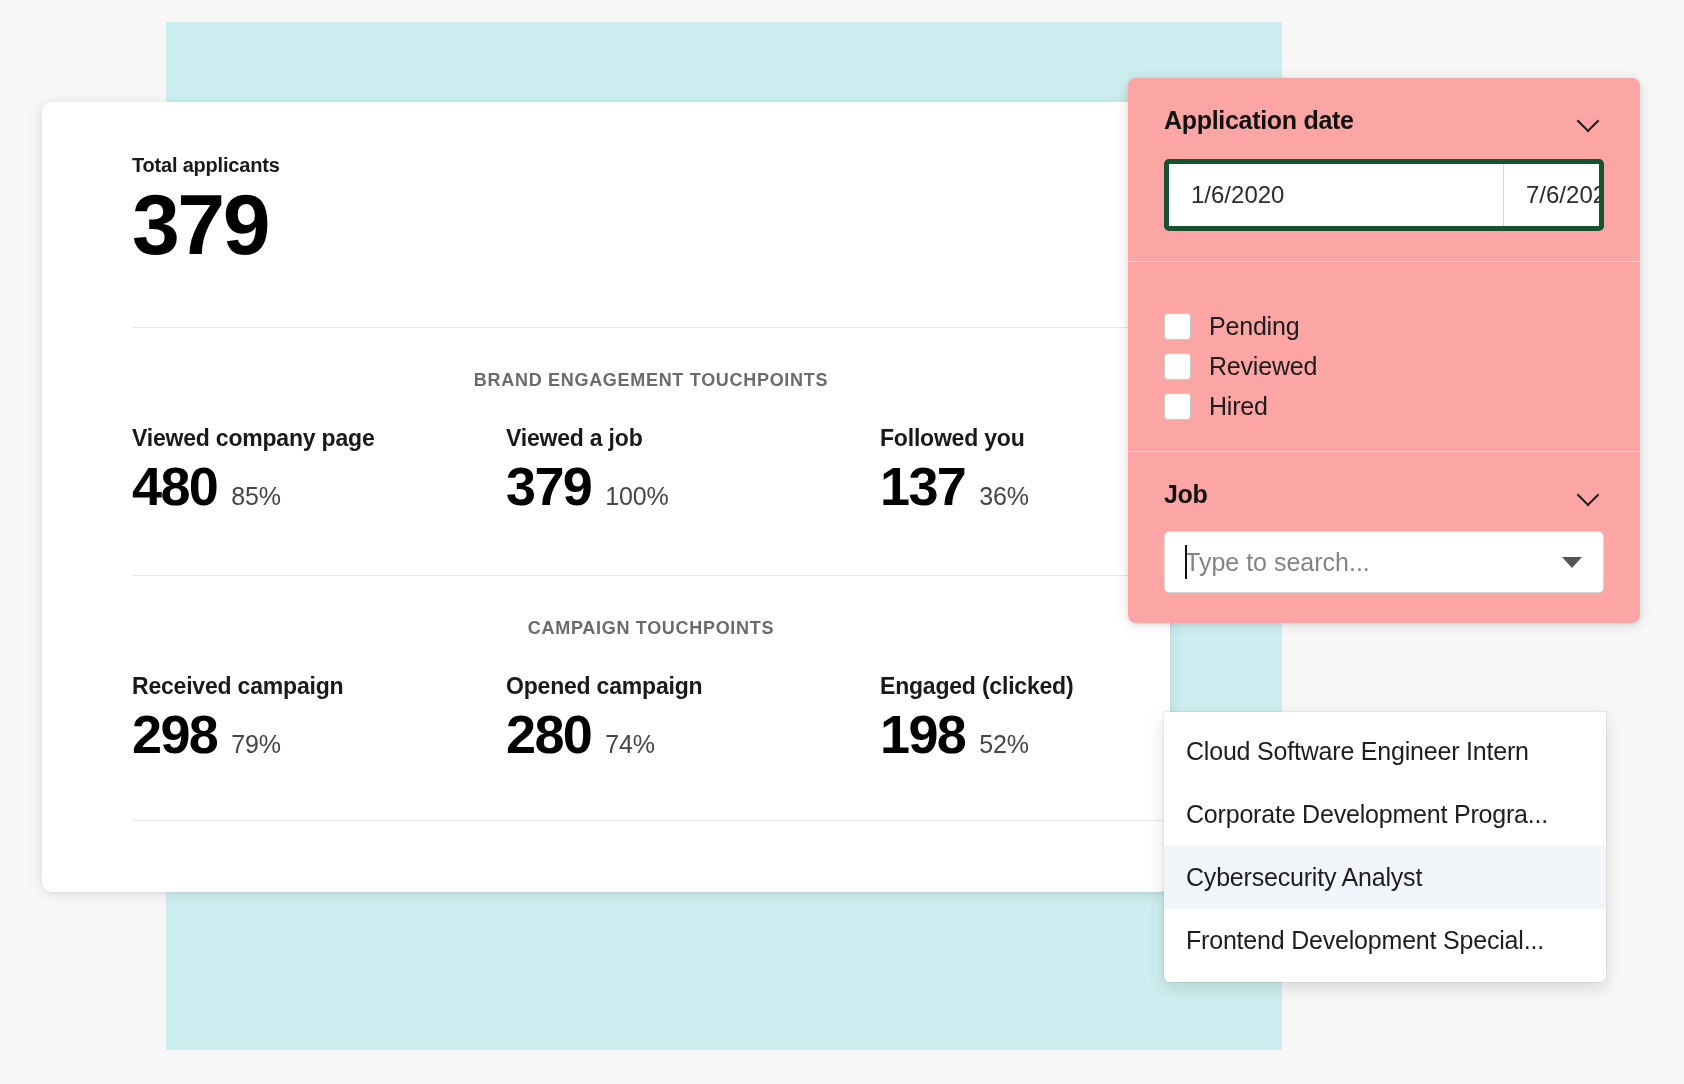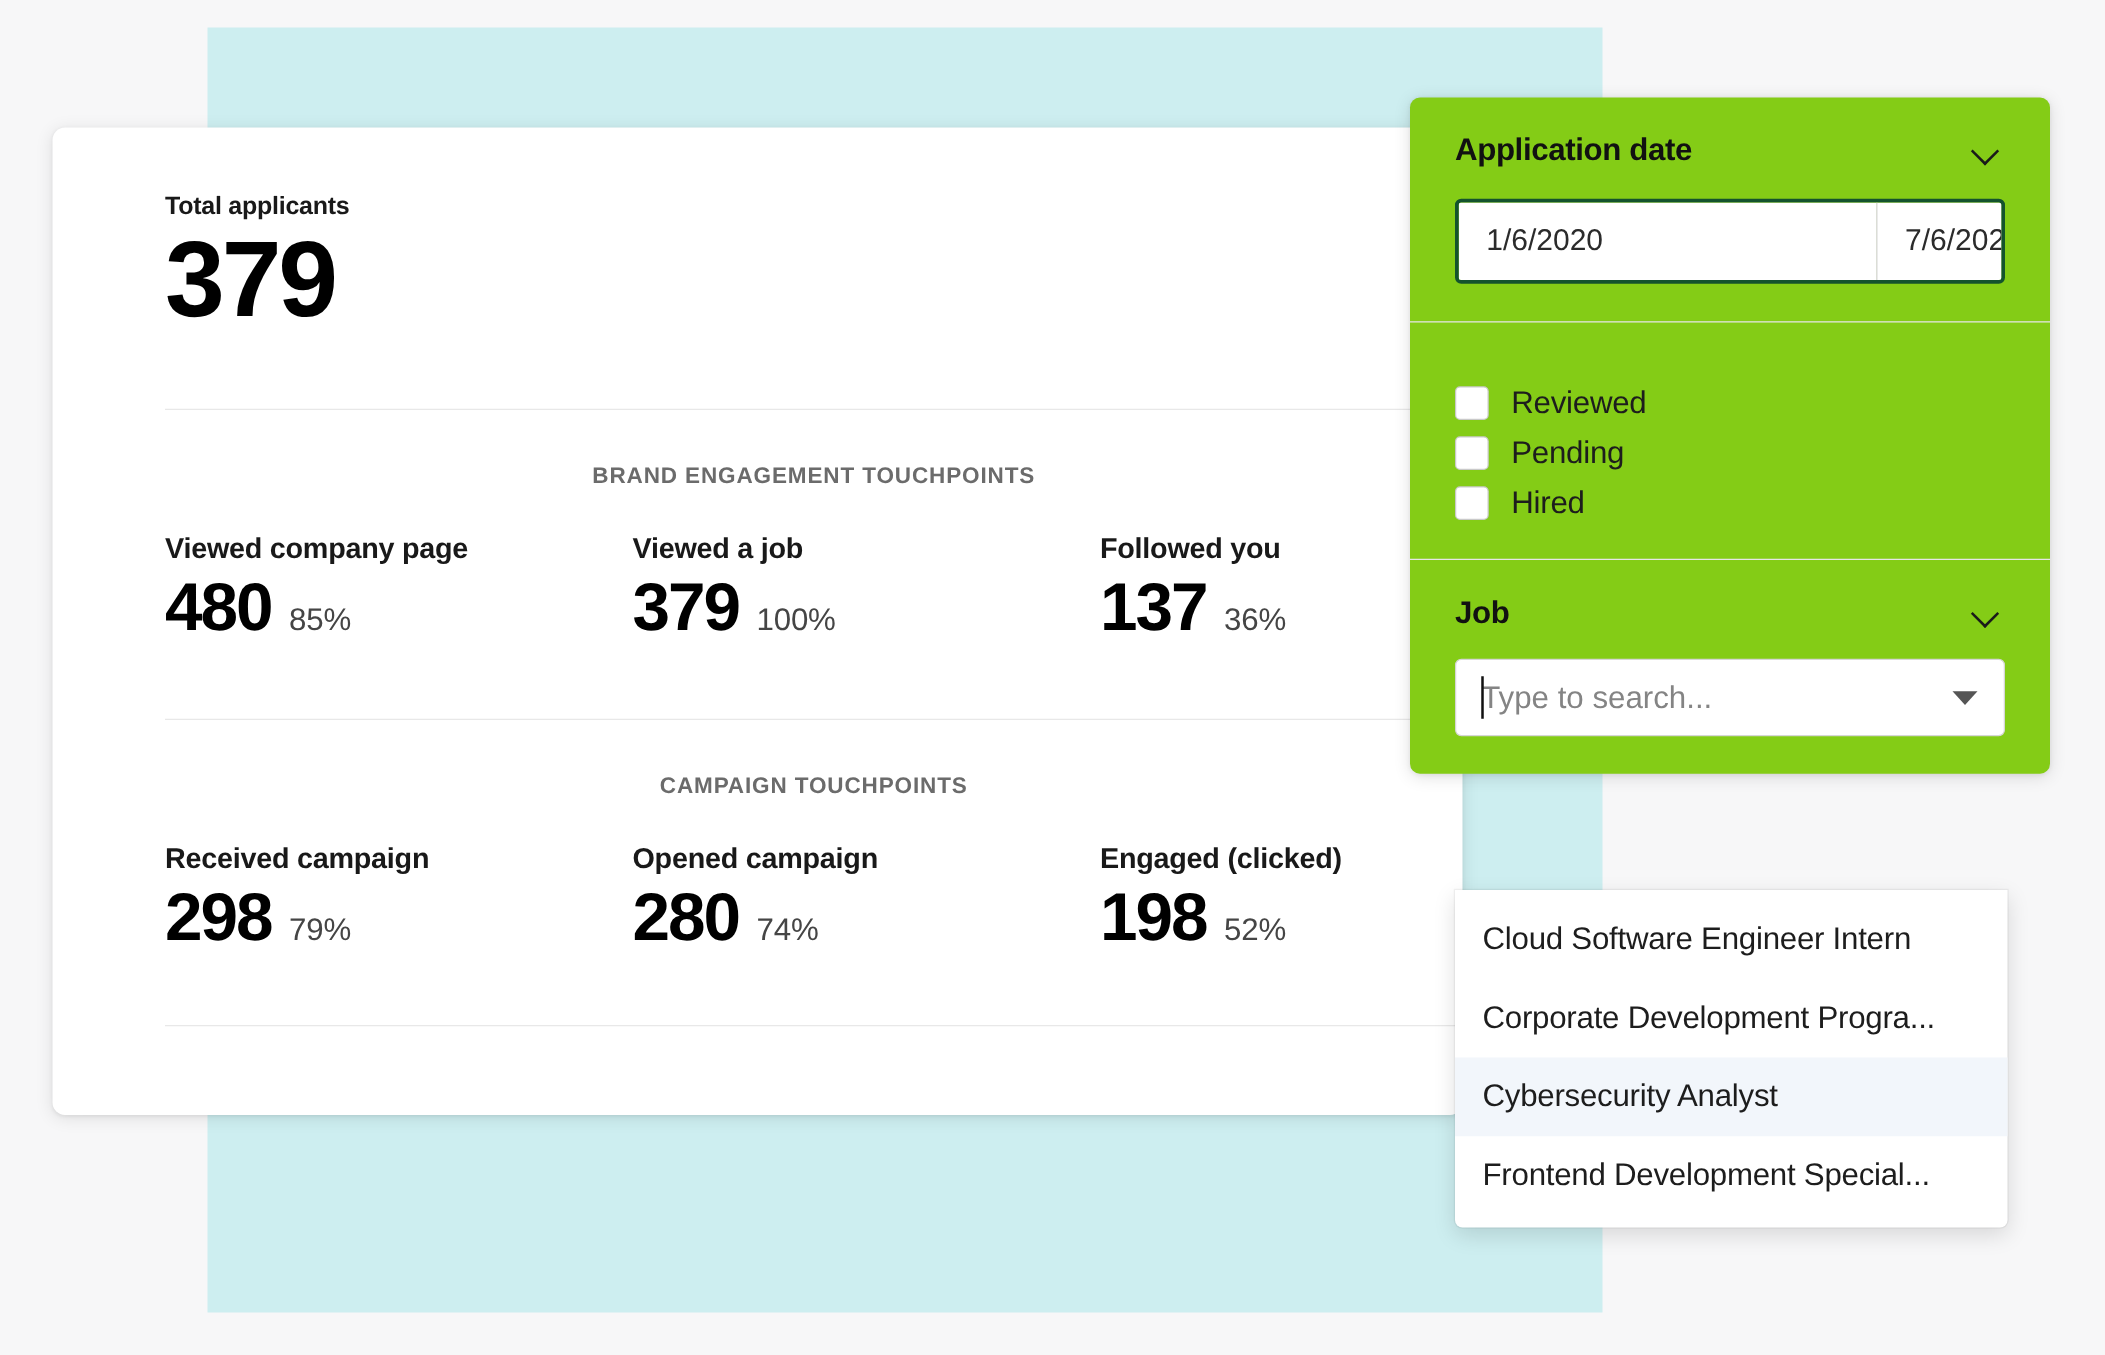--- a/index.html
+++ b/index.html
@@ -116,21 +116,21 @@
     font-weight: normal;
     letter-spacing: -0.2px;
   }
 
   
   .filter-panel {
     position: absolute;
     left: 1128px;
     top: 78px;
     width: 512px;
-    background: #84cc16;
+    background: #fca5a5;
     border-radius: 8px;
     box-shadow: 0 2px 14px rgba(0,0,0,0.12), 0 1px 4px rgba(0,0,0,0.07);
     z-index: 5;
   }
   .panel-section {
     padding: 28px 36px 30px 36px;
     border-bottom: 1px solid #e6e6e6;
   }
   .panel-section:last-child { border-bottom: none; }
 
@@ -159,21 +159,21 @@
     width: 14px;
     height: 14px;
     border-right: 2.6px solid #1a1a1a;
     border-bottom: 2.6px solid #1a1a1a;
     transform: rotate(45deg);
   }
 
   .date-range {
     display: flex;
     margin-top: 24px;
-    border: 3px solid #14532d;
+    border: 5px solid #14532d;
     border-radius: 5px;
     overflow: hidden;
     height: 62px;
   }
   .date-field {
     flex: 1 1 50%;
     display: flex;
     align-items: center;
     padding-left: 22px;
     font-size: 24px;
@@ -355,25 +355,25 @@
     <div class="date-range">
       <input class="date-field" type="text" value="1/6/2020" style="">
       <input class="date-field" type="text" value="7/6/2020" style="">
     </div>
   </div>
 
   <div class="panel-section">
     <div class="checkbox-list">
       <div class="checkbox-row">
         <span class="cbox"></span>
-        <span class="cbox-label">Reviewed</span>
+        <span class="cbox-label">Pending</span>
       </div>
       <div class="checkbox-row">
         <span class="cbox"></span>
-        <span class="cbox-label">Pending</span>
+        <span class="cbox-label">Reviewed</span>
       </div>
       <div class="checkbox-row">
         <span class="cbox"></span>
         <span class="cbox-label">Hired</span>
       </div>
     </div>
   </div>
 
   <div class="panel-section">
     <div class="panel-head">

